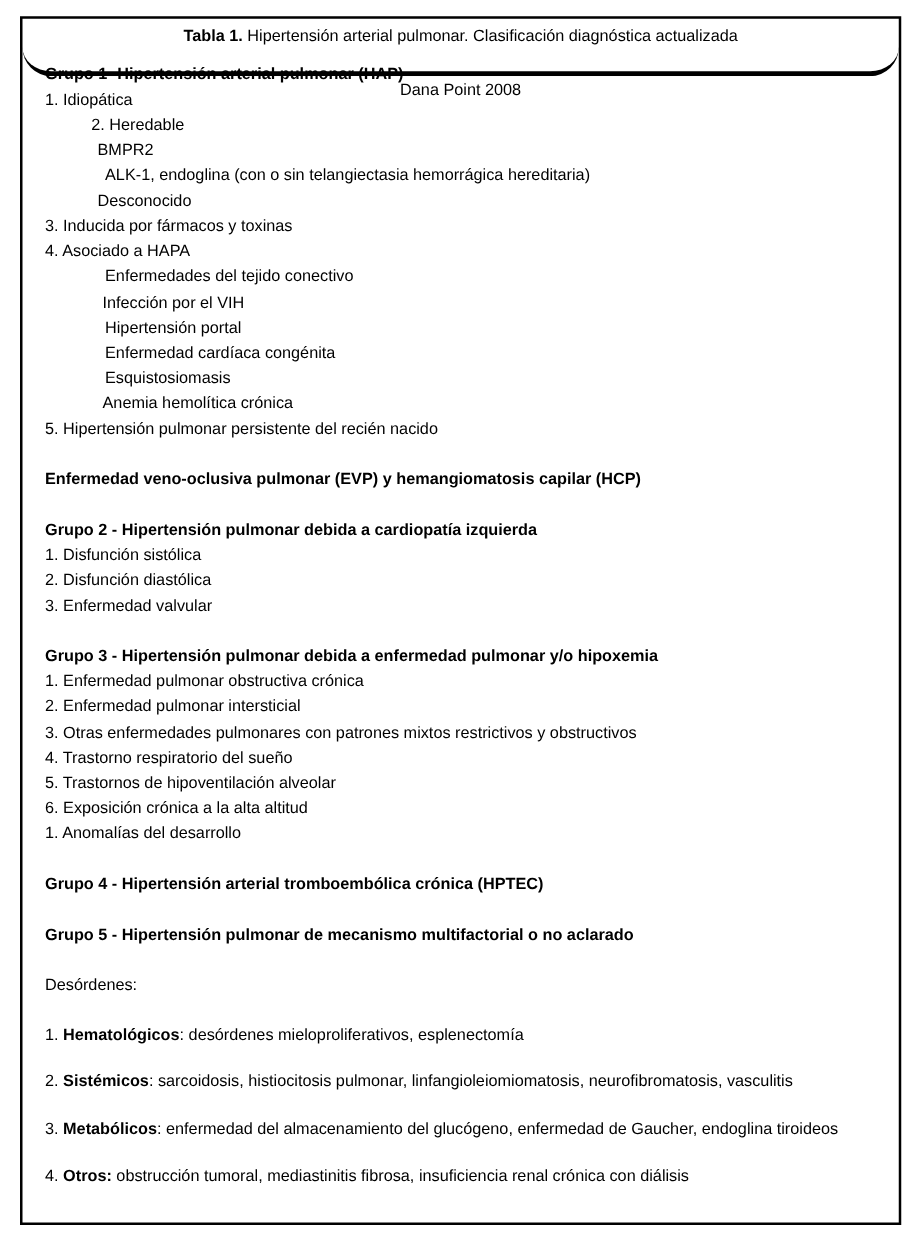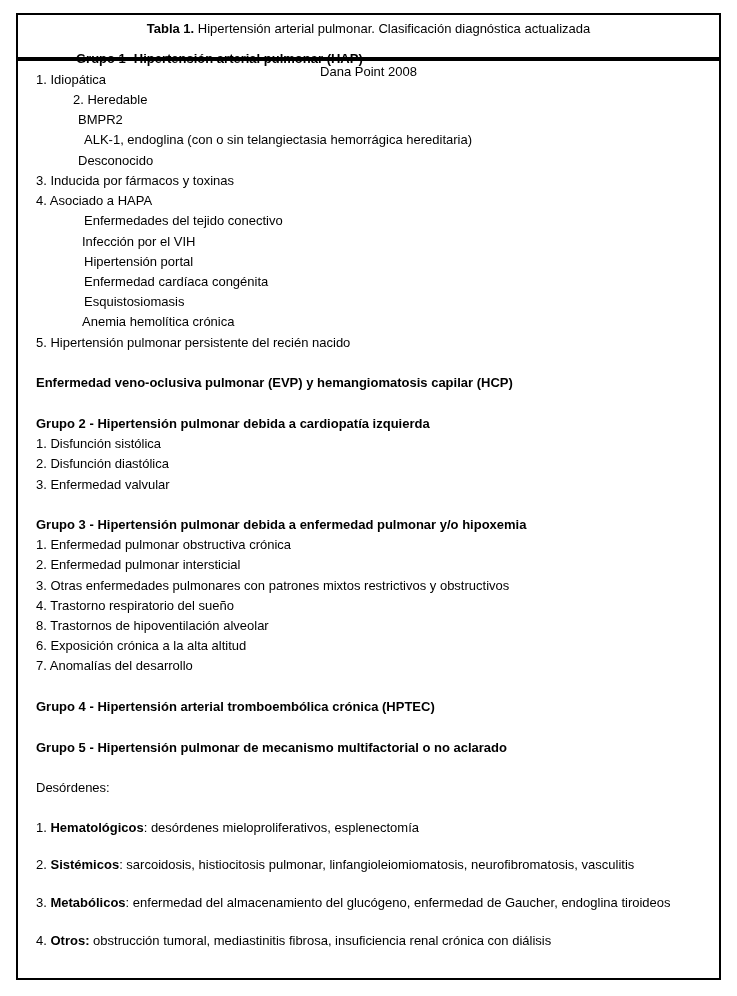--- a/index.html
+++ b/index.html
@@ -1,37 +1,37 @@
 <!DOCTYPE html>
 <html><head>
   <meta charset="utf-8">
   <style>
     html, body { margin: 0; padding: 0; background: #ffffff; }
     body { width: 737px; height: 996px; position: relative; overflow: hidden;
            font-family: "Liberation Sans", sans-serif; color: #000; font-size: 13px; }
     .table-frame { position: absolute; left: 16px; top: 13px; width: 705px; height: 967px;
                    border: 2px solid #000; box-sizing: border-box; }
     .title-area { position: absolute; left: 0; top: 0; right: 0; height: 42px;
-                  border-bottom: 4px solid #000; text-align: center; }
+                  border-bottom: 4px solid #000; text-align: center; border-radius: 23px; }
     .title-line1 { position: absolute; left: 0; right: 0; top: 6px; font-size: 13px; line-height: 15px; }
     .title-line2 { position: absolute; left: 0; right: 0; top: 21px; font-size: 13px; line-height: 15px; margin-top: 28px; }
     .title-line1 b { font-weight: bold; }
     .row { position: absolute; left: 18px; white-space: nowrap; font-size: 13px; line-height: 16px; }
     .bold { font-weight: bold; }
   </style>
 </head>
 <body>
 
 <div class="table-frame">
   <div class="title-area">
     <div class="title-line1"><b>Tabla 1.</b><span> Hipertensión arterial pulmonar. Clasificación diagnóstica actualizada</span></div>
     <div class="title-line2">Dana Point 2008</div>
   </div>
   <div id="body-rows">
-      <div class="row bold" style="top: 36px; left: 18px; margin-left: 40px;">Grupo 1- Hipertensión arterial pulmonar (HAP)</div>
+      <div class="row bold" style="top: 36px; left: 18px;">Grupo 1- Hipertensión arterial pulmonar (HAP)</div>
       <div class="row" style="top: 57px; left: 18px;">1.  Idiopática</div>
       <div class="row" style="top: 77px; left: 18px; margin-left: 37px;">2.  Heredable</div>
       <div class="row" style="top: 97px; left: 60px;">BMPR2</div>
       <div class="row" style="top: 117px; left: 66px;">ALK-1, endoglina (con o sin telangiectasia hemorrágica hereditaria)</div>
       <div class="row" style="top: 138px; left: 60px;">Desconocido</div>
       <div class="row" style="top: 158px; left: 18px;">3. Inducida por fármacos y toxinas</div>
       <div class="row" style="top: 178px; left: 18px;">4. Asociado a HAPA</div>
       <div class="row" style="top: 198px; left: 66px;">Enfermedades del tejido conectivo</div>
       <div class="row" style="top: 219px; left: 64px;">Infección por el VIH</div>
       <div class="row" style="top: 239px; left: 66px;">Hipertensión portal</div>
@@ -42,23 +42,23 @@
       <div class="row bold" style="top: 360px; left: 18px;">Enfermedad veno-oclusiva pulmonar (EVP) y hemangiomatosis capilar (HCP)</div>
       <div class="row bold" style="top: 401px; left: 18px;">Grupo 2 - Hipertensión pulmonar debida a cardiopatía izquierda</div>
       <div class="row" style="top: 421px; left: 18px;">1.  Disfunción sistólica</div>
       <div class="row" style="top: 441px; left: 18px;">2.  Disfunción diastólica</div>
       <div class="row" style="top: 462px; left: 18px;">3.  Enfermedad valvular</div>
       <div class="row bold" style="top: 502px; left: 18px;">Grupo 3 - Hipertensión pulmonar debida a enfermedad pulmonar y/o hipoxemia</div>
       <div class="row" style="top: 522px; left: 18px;">1.  Enfermedad pulmonar obstructiva crónica</div>
       <div class="row" style="top: 542px; left: 18px;">2.  Enfermedad pulmonar intersticial</div>
       <div class="row" style="top: 563px; left: 18px;">3.  Otras enfermedades pulmonares con patrones mixtos restrictivos y obstructivos</div>
       <div class="row" style="top: 583px; left: 18px;">4.  Trastorno respiratorio del sueño</div>
-      <div class="row" style="top: 603px; left: 18px;">8.  Trastornos de hipoventilación alveolar</div>
+      <div class="row" style="top: 603px; left: 18px;">5.  Trastornos de hipoventilación alveolar</div>
       <div class="row" style="top: 623px; left: 18px;">6.  Exposición crónica a la alta altitud</div>
-      <div class="row" style="top: 643px; left: 18px;">7.  Anomalías del desarrollo</div>
+      <div class="row" style="top: 643px; left: 18px;">1.  Anomalías del desarrollo</div>
       <div class="row bold" style="top: 684px; left: 18px;">Grupo 4 - Hipertensión arterial tromboembólica crónica (HPTEC)</div>
       <div class="row bold" style="top: 725px; left: 18px;">Grupo 5 - Hipertensión pulmonar de mecanismo multifactorial o no aclarado</div>
       <div class="row" style="top: 765px; left: 18px;">Desórdenes:</div>
       <div class="row" style="top: 805px; left: 18px;"><span>1. </span><b>Hematológicos</b><span>: desórdenes mieloproliferativos, esplenectomía</span></div>
       <div class="row" style="top: 842px; left: 18px;"><span>2. </span><b>Sistémicos</b><span>: sarcoidosis, histiocitosis pulmonar, linfangioleiomiomatosis, neurofibromatosis, vasculitis</span></div>
       <div class="row" style="top: 880px; left: 18px;"><span>3. </span><b>Metabólicos</b><span>: enfermedad del almacenamiento del glucógeno, enfermedad de Gaucher, endoglina tiroideos</span></div>
       <div class="row" style="top: 918px; left: 18px;"><span>4. </span><b>Otros:</b><span> obstrucción tumoral, mediastinitis fibrosa, insuficiencia renal crónica con diálisis</span></div>
     </div>
 </div>
 

